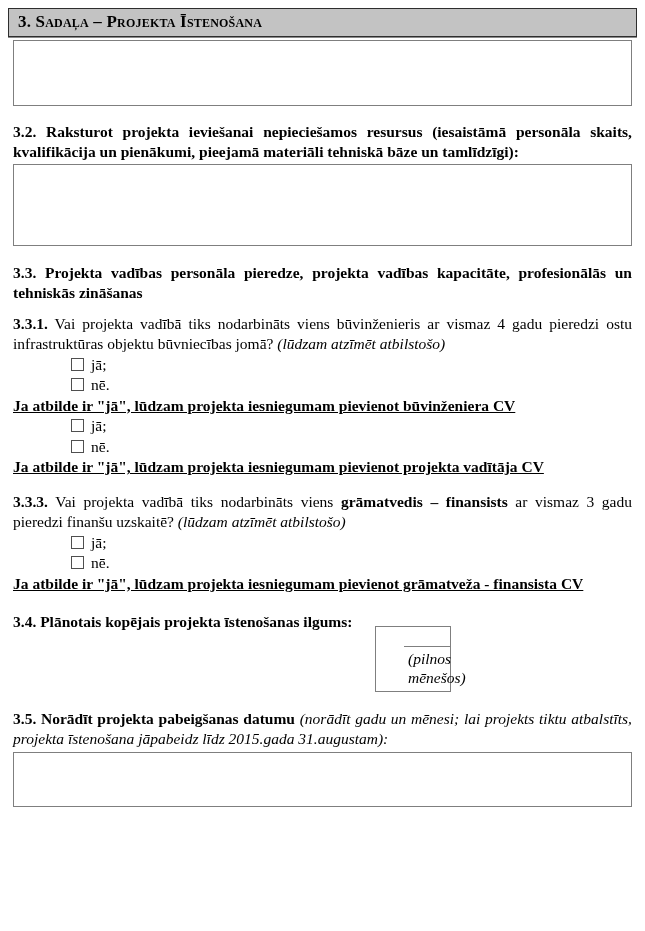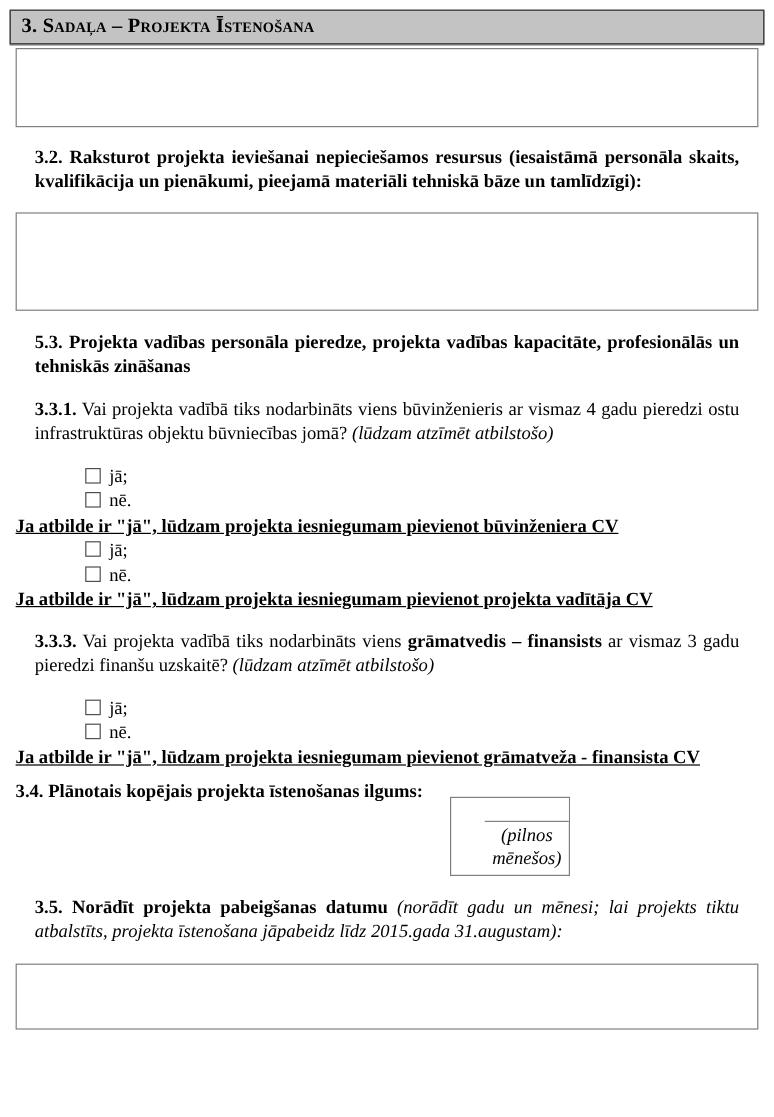--- a/index.html
+++ b/index.html
@@ -23,24 +23,24 @@
     border: 1px solid #2e2e2e;
     box-shadow: 0 1px 0 #8a8a8a;
     padding: 2px 9px 3px 9px;
     font-weight: bold;
     font-variant: small-caps;
     font-size: 17px;
     letter-spacing: 0.2px;
   }
 
   .q-label { font-weight: bold; margin: 0; }
-  .para { margin: 16px; text-align: justify; }
+  .para { margin: 0; text-align: justify; }
 
   .mt-21 { margin-top: 21px; }
-  .mt-18 { margin-top: 8px; }
+  .mt-18 { margin-top: 18px; }
   .mt-17 { margin-top: 17px; }
   .mt-16 { margin-top: 16px; }
   .mt-15 { margin-top: 15px; }
   .mt-11 { margin-top: 11px; }
   .mt-3  { margin-top: 3px; }
 
   .field-box {
     border: 1px solid #7f7f7f;
     background: #ffffff;
     box-sizing: border-box;
@@ -67,21 +67,21 @@
     text-decoration: underline;
   }
 
   
   .row34 { display: flex; align-items: flex-start; }
   .row34 .q-label { width: 352px; flex: none; }
   .duration-table {
     flex: none;
     margin-left: 10px;
     margin-top: 14px;
-    width: 100px;
+    width: 76px;
     border: 1px solid #7f7f7f;
     box-sizing: border-box;
     text-align: center;
     padding-left: 28px;
   }
   .duration-input {
     height: 19px;
     border-bottom: 1px solid #7f7f7f;
     background: #ffffff;
   }
@@ -98,21 +98,21 @@
 
   <div class="section-header">
     <span>3. Sadaļa – Projekta Īstenošana</span>
   </div>
 
   <div class="field-box h66 mt-3"></div>
 
   <p class="q-label para mt-16">3.2. Raksturot projekta ieviešanai nepieciešamos resursus (iesaistāmā personāla skaits, kvalifikācija un pienākumi, pieejamā materiāli tehniskā bāze un tamlīdzīgi):</p>
   <div class="field-box h82 mt-3"></div>
 
-  <p class="q-label para mt-17">5.3. Projekta vadības personāla pieredze, projekta vadības kapacitāte, profesionālās un tehniskās zināšanas</p>
+  <p class="q-label para mt-17">3.3. Projekta vadības personāla pieredze, projekta vadības kapacitāte, profesionālās un tehniskās zināšanas</p>
 
   <p class="para mt-11"><b>3.3.1.</b><span> Vai projekta vadībā tiks nodarbināts viens būvinženieris ar vismaz 4 gadu pieredzi ostu infrastruktūras objektu būvniecības jomā? </span><i>(lūdzam atzīmēt atbilstošo)</i></p>
   <div class="options">
     <div class="option">
       <span class="checkbox"></span><span>jā;</span>
     </div>
     <div class="option">
       <span class="checkbox"></span><span>nē.</span>
     </div>
   </div>

